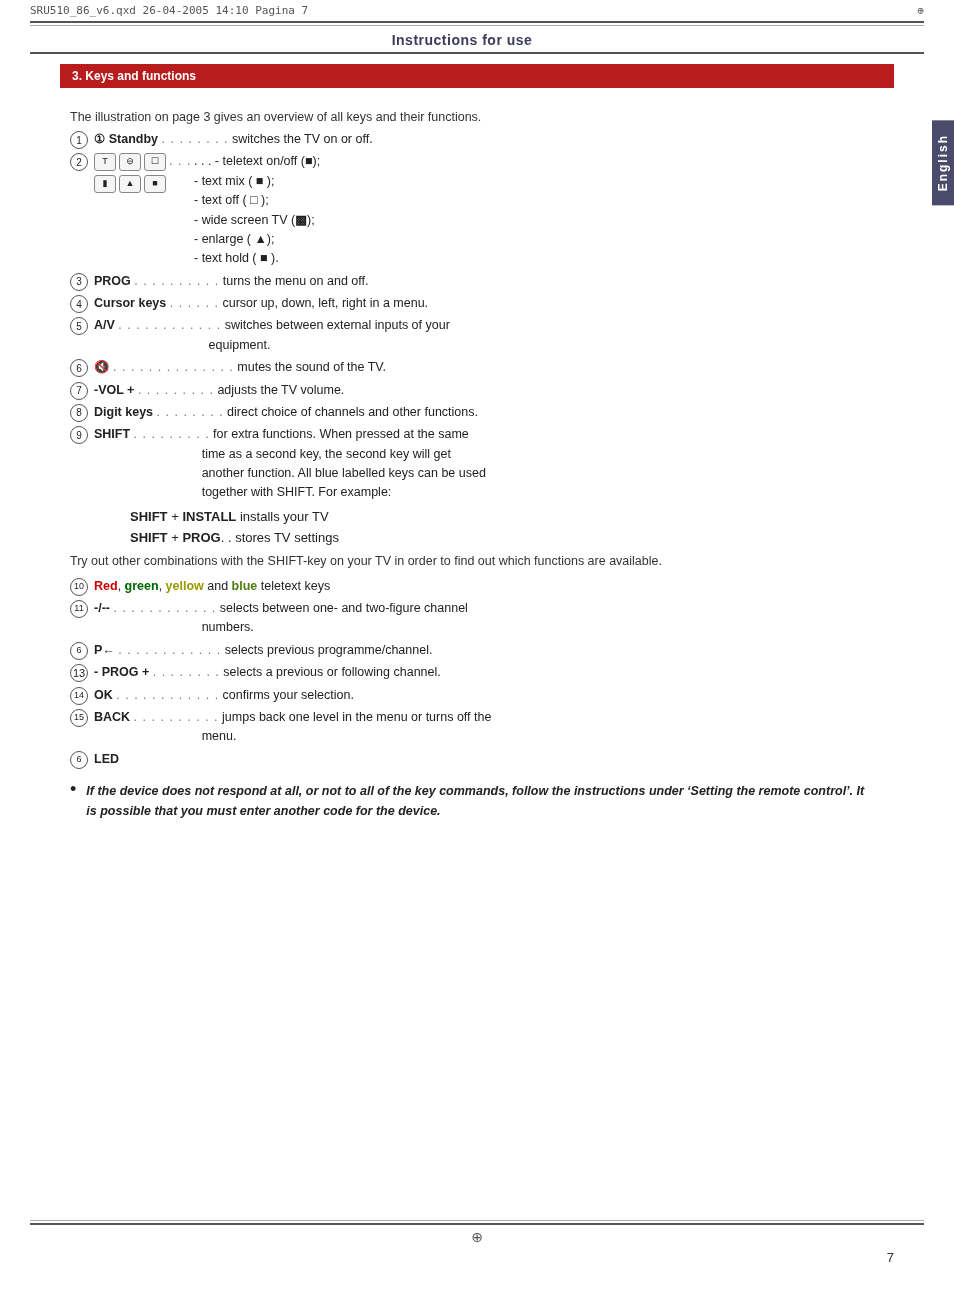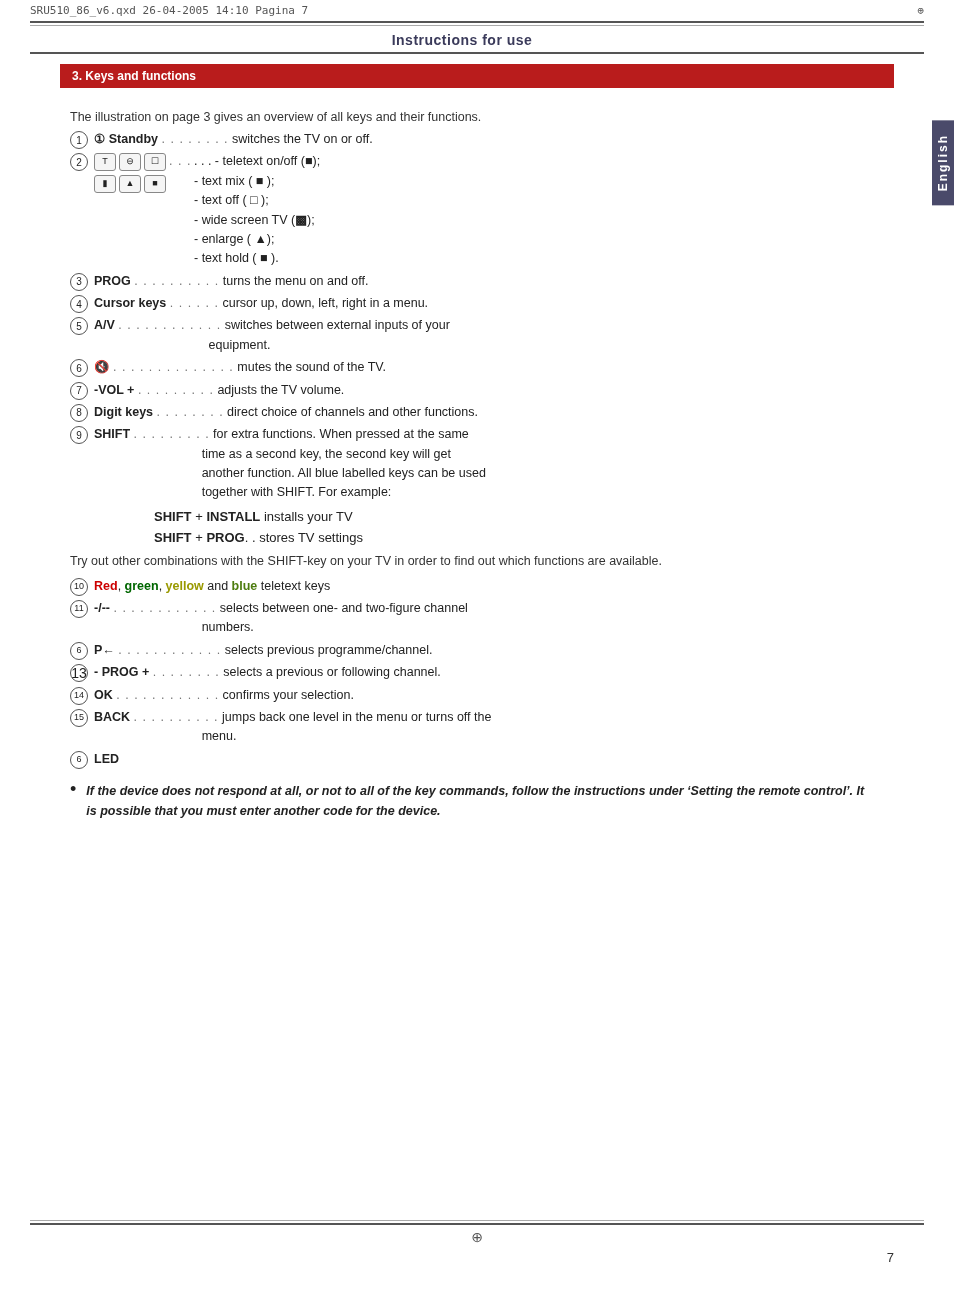--- a/index.html
+++ b/index.html
@@ -109,21 +109,21 @@
       letter-spacing: 1px;
     }
 
     .sub-line {
       font-size: 12.5px;
       line-height: 1.55;
     }
 
     
     .shift-lines {
-      margin-left: 84px;
+      margin-left: 60px;
       margin-top: 4px;
       margin-bottom: 4px;
     }
 
     .shift-line {
       font-size: 13px;
       line-height: 1.6;
     }
 
     .paragraph {
@@ -380,21 +380,21 @@
     </div>
 
     <div class="item-row">
       <span class="item-num" style="font-size:9px;">6</span>
       <div class="item-content">
         <b>P←</b> <span class="dots">. . . . . . . . . . . .</span> selects previous programme/channel.
       </div>
     </div>
 
     <div class="item-row">
-      <span class="item-num" style="font-size:14px;">13</span>
+      <span class="item-num" style="font-size:11px;">13</span>
       <div class="item-content">
         <b>- PROG +</b> <span class="dots">. . . . . . . .</span> selects a previous or following channel.
       </div>
     </div>
 
     <div class="item-row">
       <span class="item-num" style="font-size:9px;">14</span>
       <div class="item-content">
         <b>OK</b> <span class="dots">. . . . . . . . . . . .</span> confirms your selection.
       </div>

